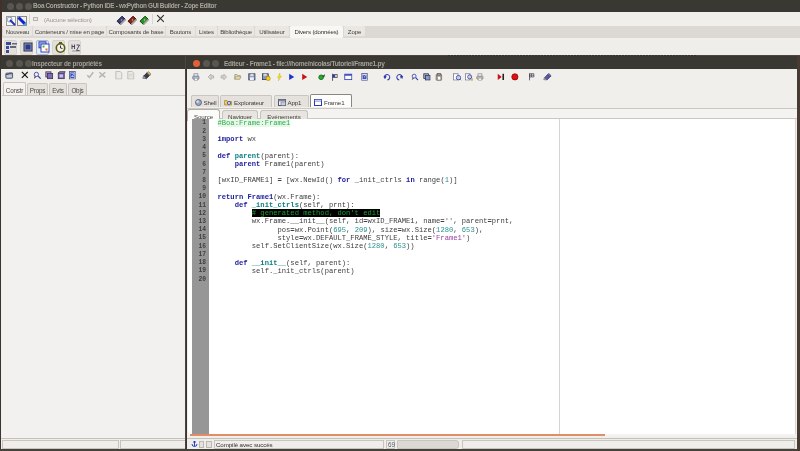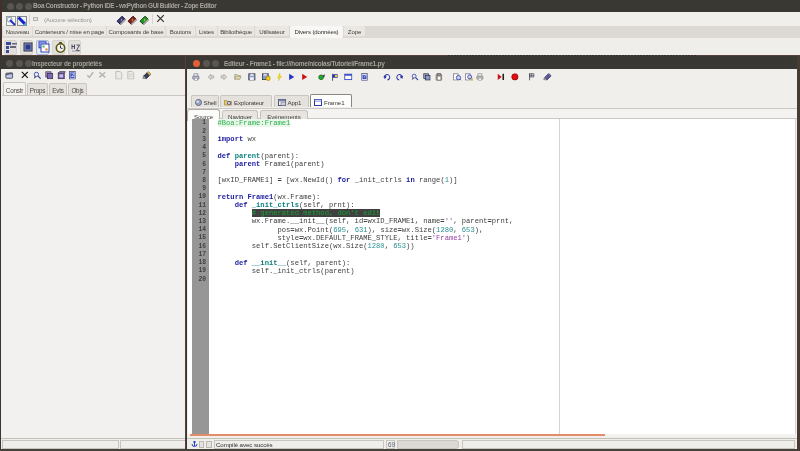--- a/index.html
+++ b/index.html
@@ -50,21 +50,21 @@
 .etab2.sel { background:#fbfbfa; top:0; height:11.5px; border-color:#b2aea8; }
 #ecode { position:absolute; left:1px; top:62px; width:624px; height:315px; background:#fff; overflow:hidden;text-decoration:underline; }
 #gutter { position:absolute; left:4px; top:0px; width:17px; height:315px; background:#969696; }
 .ln { position:absolute; right:3px; font-size:6.3px; font-weight:bold; color:#404040; font-family:"Liberation Mono",monospace; }
 #edge { position:absolute; left:371px; top:0; width:1px; height:315px; background:#d6d4d1; }
 #codepre { position:absolute; left:29.5px; top:-0.2px; font-family:"Liberation Mono",monospace; font-size:7.15px; line-height:8.22px; color:#3d3d3d; white-space:pre; }
 #codepre b { font-weight:bold; }
 .kw { color:#1b1b9e; font-weight:bold; }
 .fn { color:#0e8181; font-weight:bold; }
 .cm1 { color:#2fae52; background:#e7f7e8; }
-.cm2 { color:#16a131; background:#404040; }
+.cm2 { color:#16a131; background:#000000; }
 .num { color:#2a9090; }
 .str { color:#9a3fa5; }
 
 #hscroll { position:absolute; left:1px; top:377.4px; width:607px; height:2px; background:#f5f3f1; }
 #hthumb { position:absolute; left:2px; top:0px; width:415px; height:1.6px; background:#e28d68; }
 #estatus { position:absolute; left:0; top:381px; width:613px; height:11px; background:#f0eeeb; border-top:1px solid #c4c0ba; }
 #estatus .cell { position:absolute; top:1px; height:9px; border:1px solid #c8c4be; }
 #estatus .txt { position:absolute; top:2px; font-size:6.2px; letter-spacing:-0.1px; color:#2e2e2e; white-space:nowrap; }
 #vscroll { position:absolute; left:608px; top:62px; width:5px; height:315px; background:#f2f0ee; border-left:1px solid #d8d5d1; }
 #botstrip { left:0; top:448.5px; width:800px; height:2.5px; background:#45413b; }
@@ -401,21 +401,21 @@
 
 <span class="kw">def</span> <span class="fn">parent</span>(parent):
     <span class="kw">parent</span> Frame1(parent)
 
 [wxID_FRAME1] <b>=</b> [wx.NewId() <span class="kw">for</span> _init_ctrls <span class="kw">in</span> range(<span class="num">1</span>)]
 
 <span class="kw">return</span> <span class="kw">Frame1</span>(wx.Frame):
     <span class="kw">def</span> <span class="fn">_init_ctrls</span>(self, prnt):
         <span class="cm2"># generated method, don't edit</span>
         wx.Frame.__init__(self, id<b>=</b>wxID_FRAME1, name<b>=</b><span class="str">''</span>, parent<b>=</b>prnt,
-              pos<b>=</b>wx.Point(<span class="num">695</span>, <span class="num">631</span>), size<b>=</b>wx.Size(<span class="num">1280</span>, <span class="num">653</span>),
+              pos<b>=</b>wx.Point(<span class="num">695</span>, <span class="num">209</span>), size<b>=</b>wx.Size(<span class="num">1280</span>, <span class="num">653</span>),
               style<b>=</b>wx.DEFAULT_FRAME_STYLE, title<b>=</b><span class="str">'Frame1'</span>)
         self.SetClientSize(wx.Size(<span class="num">1280</span>, <span class="num">653</span>))
 
     <span class="kw">def</span> <span class="fn">__init__</span>(self, parent):
         self._init_ctrls(parent)
 </div>
   </div>
   <div id="vscroll"></div>
   <div id="hscroll">
         <div id="hthumb"></div>

